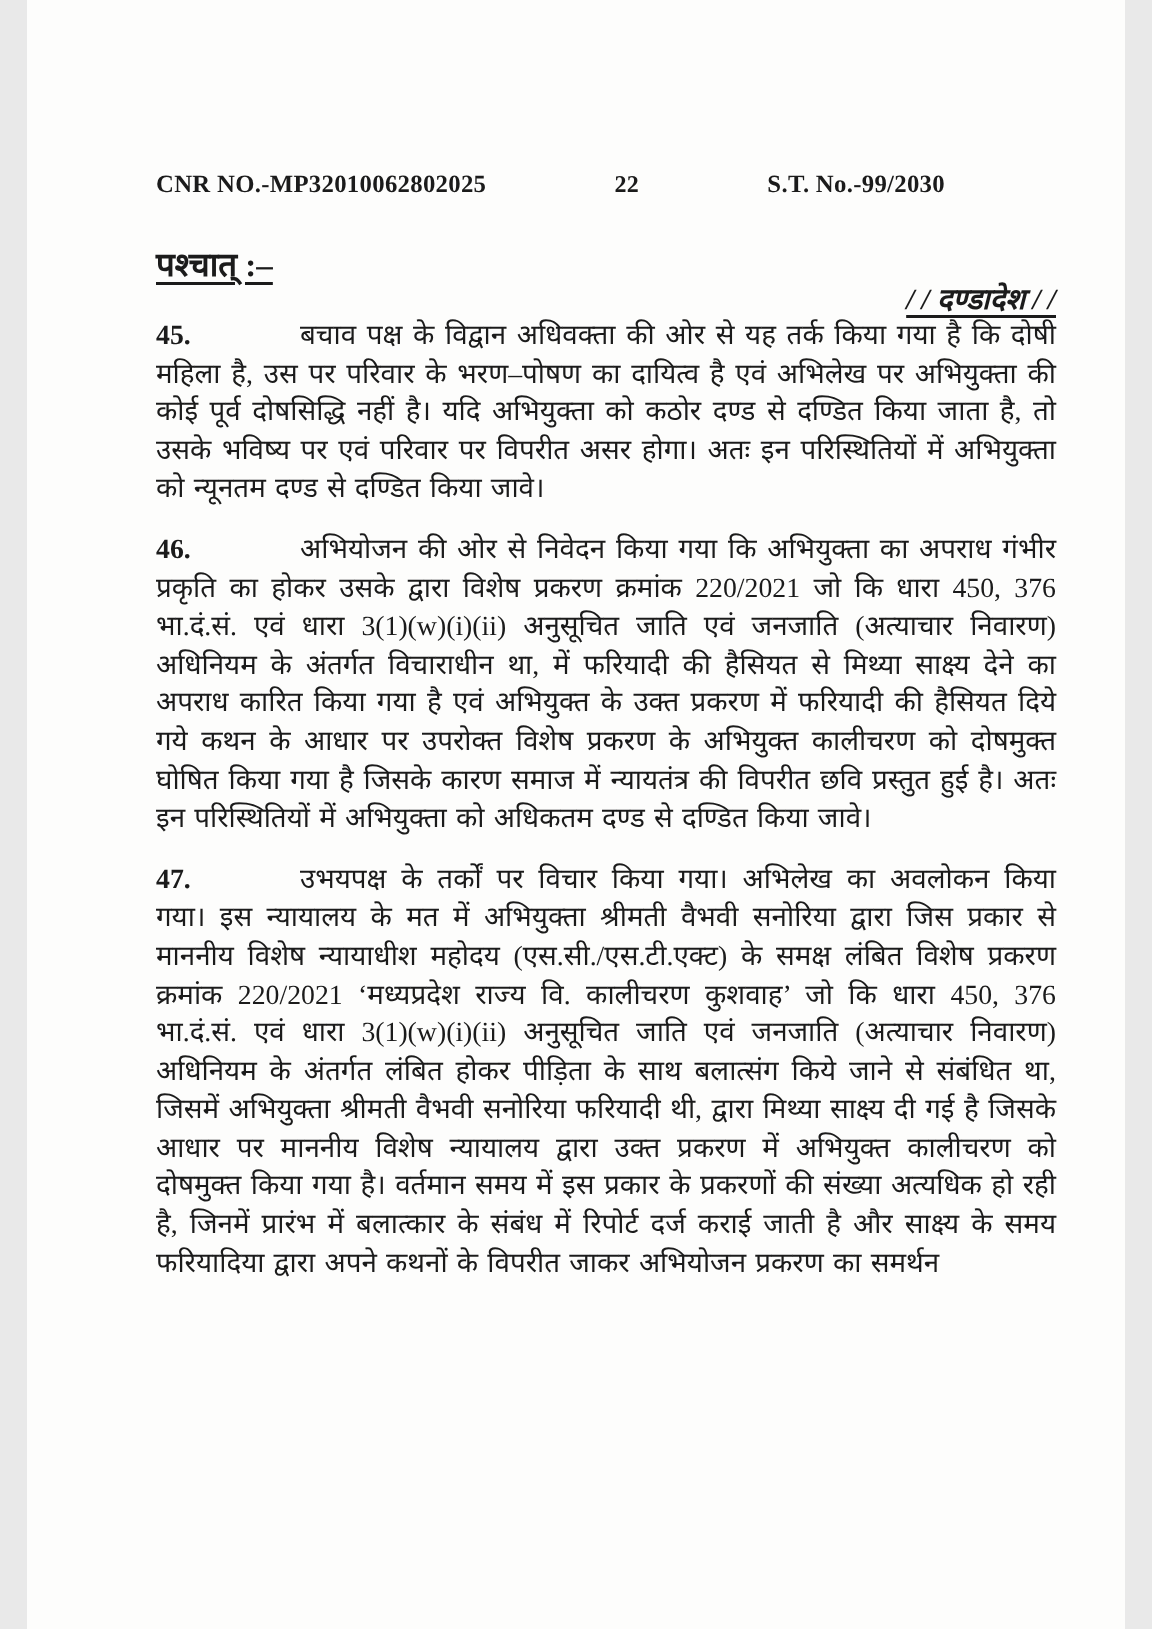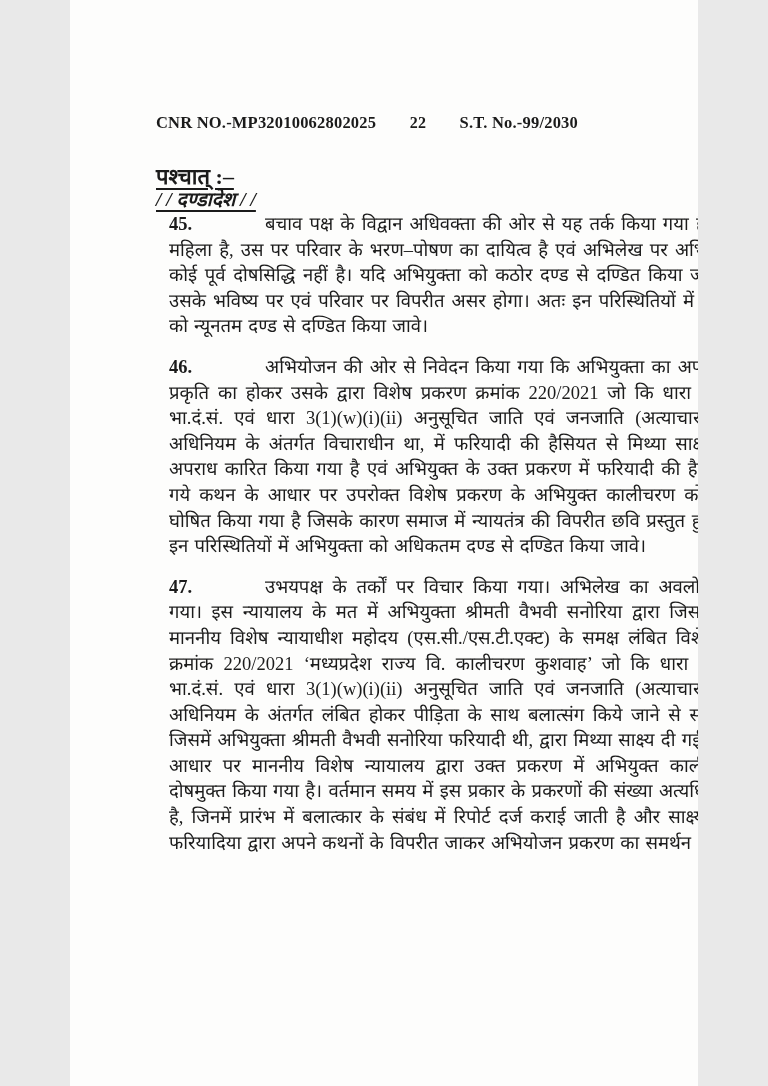--- a/index.html
+++ b/index.html
@@ -2,21 +2,21 @@
 <html><head>
 <meta charset="utf-8">
 <style>
   html, body {
     margin: 0;
     padding: 0;
     background: #e9e9e9;
   }
   .scan-page {
     position: relative;
-    width: 628px;
+    width: 732px;
     height: 1086px;
     margin: 0 auto;
     background: #fdfdfc;
     color: #1b1b1b;
     font-family: "Liberation Serif", "DejaVu Serif", serif;
     overflow: hidden;
     box-sizing: border-box;
   }
   .doc-header {
     position: absolute;
@@ -42,34 +42,33 @@
     font-weight: bold;
     text-decoration: underline;
     text-underline-offset: 4px;
     text-decoration-thickness: 1.5px;
   }
   .section-title {
     position: absolute;
     top: 185px;
     left: 86px;
     width: 600px;
-    text-align: left;
+    text-align: right;
     font-size: 19.5px;
     font-weight: bold;
     font-style: italic;
     text-decoration: underline;
     text-underline-offset: 4px;
     text-decoration-thickness: 1.5px;
   }
   .doc-body {
     position: absolute;
     top: 212px;
     left: 86px;
     width: 600px;
-    margin-left: 13px;
   }
   .para {
     margin: 0 0 15px 0;
     font-size: 18.5px;
     line-height: 25.6px;
     text-align: justify;
     word-spacing: 1.5px;
   }
   .para-num {
     font-weight: bold;

